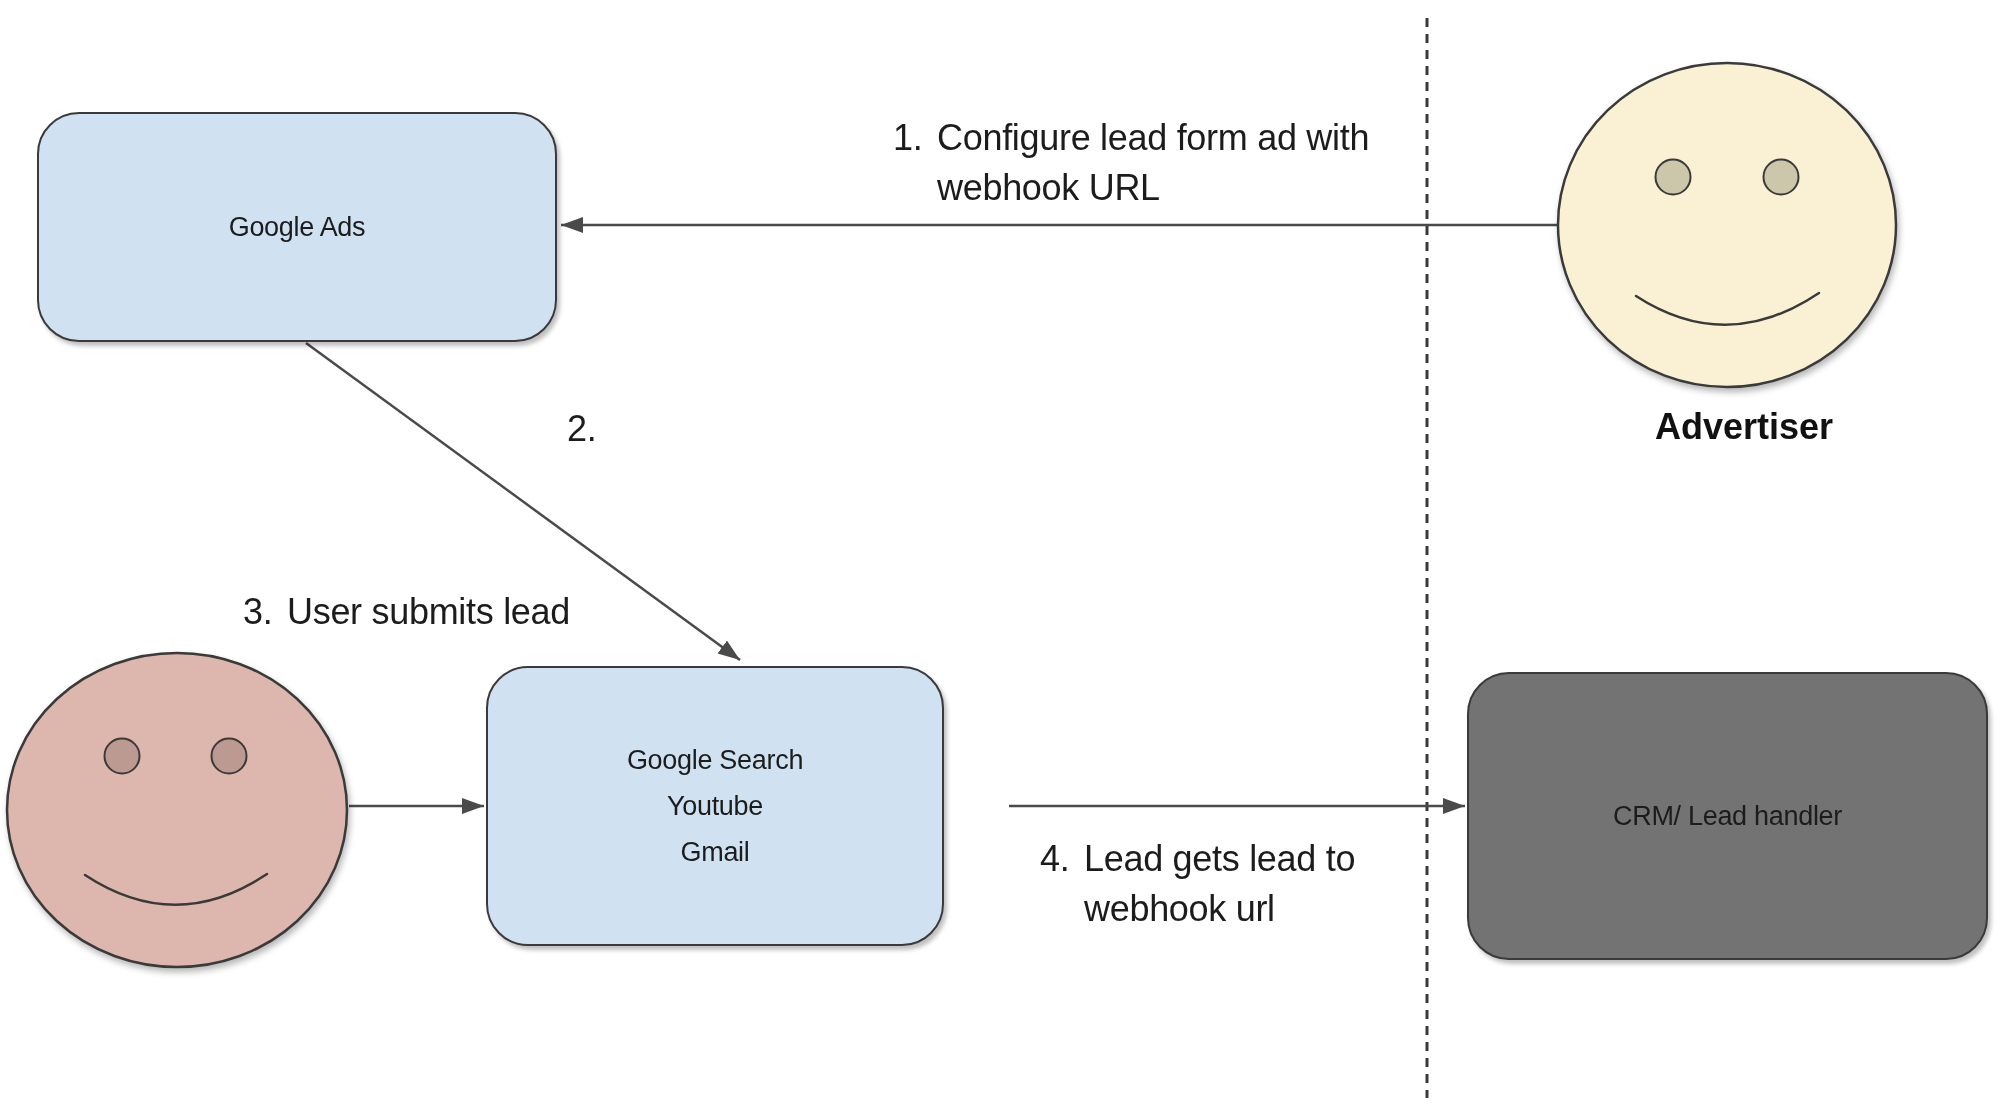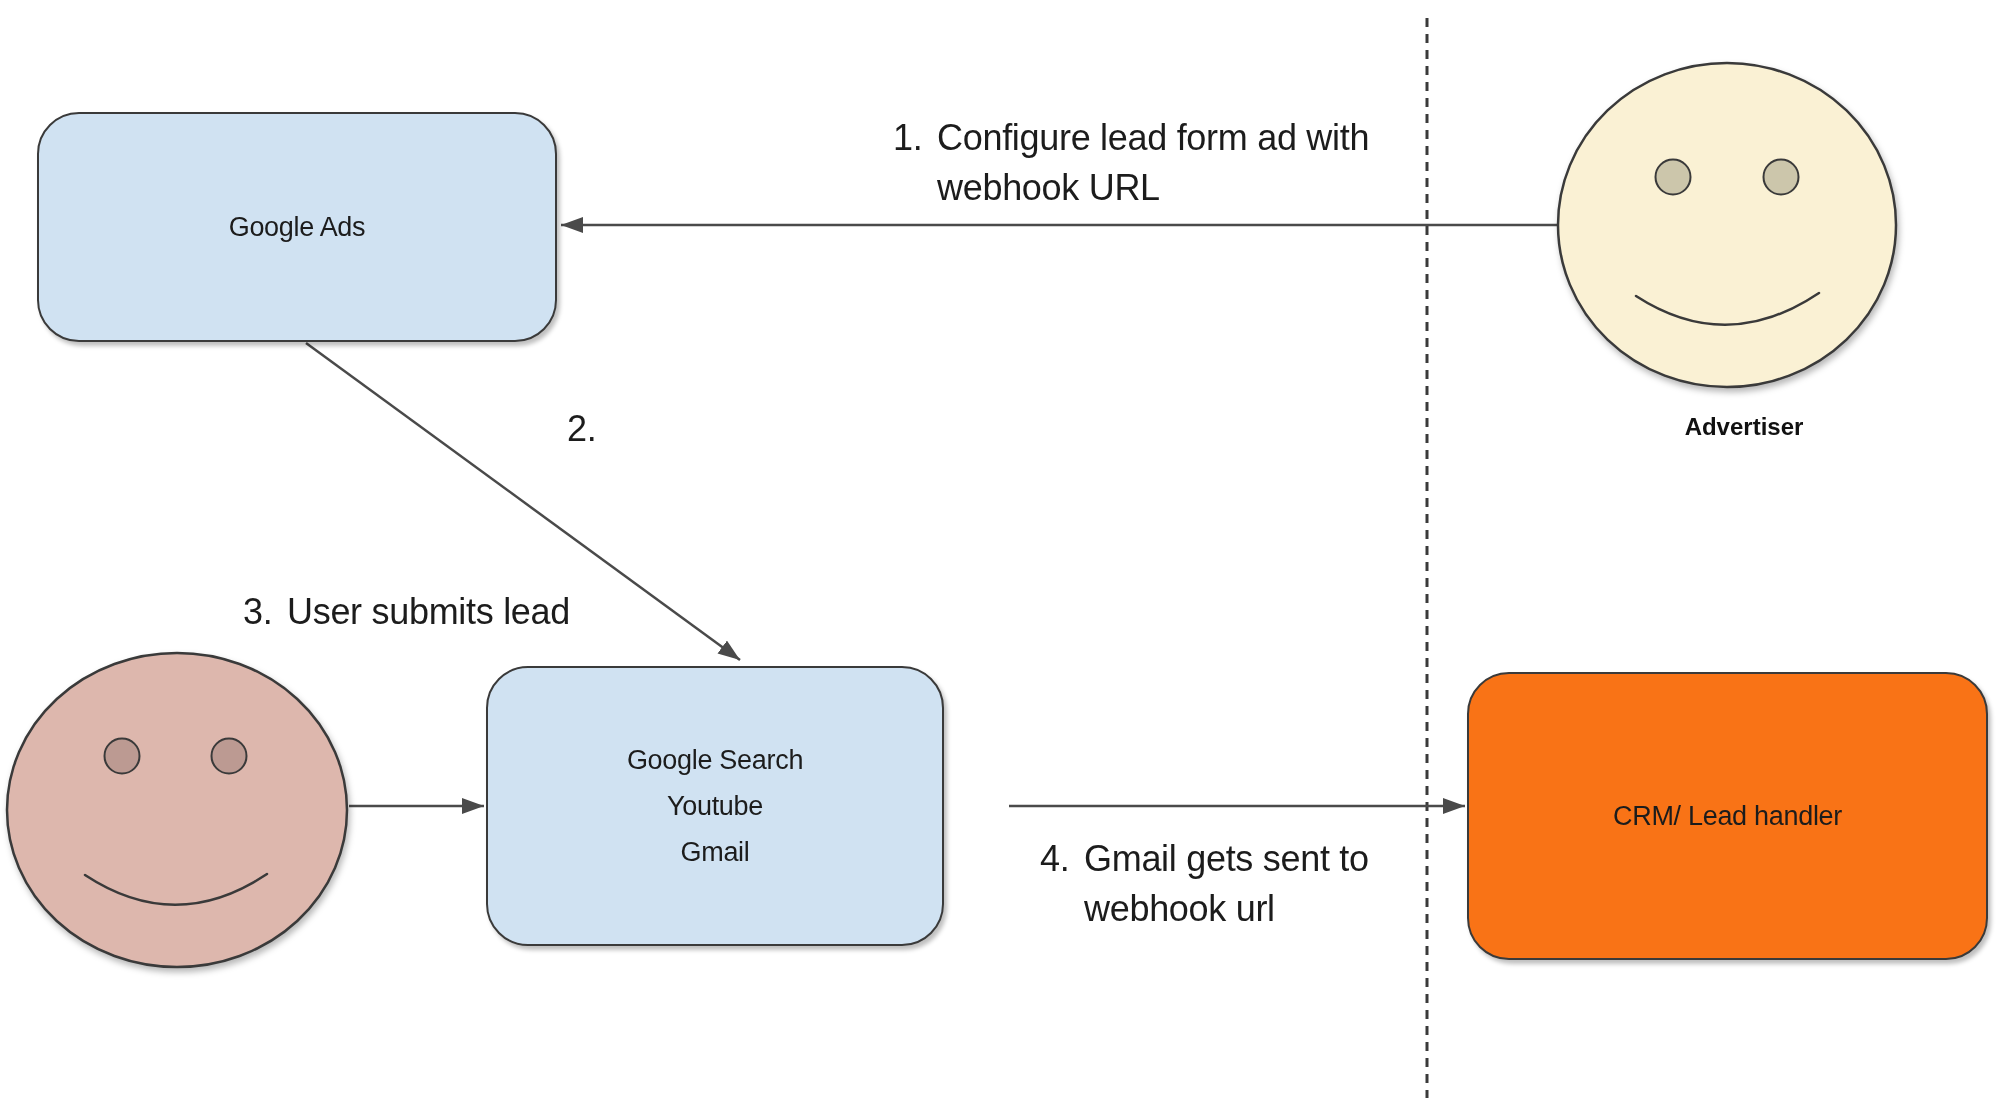--- a/index.html
+++ b/index.html
@@ -27,38 +27,38 @@
     flex-direction:column;
     align-items:center;
     justify-content:center;
     text-align:center;
     font-size:27px;
     line-height:46px;
     letter-spacing:-0.3px;
     box-shadow:3px 4px 4px rgba(0,0,0,0.25);
   }
   .node-blue{background:#d0e2f2;}
-  .node-yellow{background:#f97316;}
+  .node-yellow{background:#737373;}
   .step{
     position:absolute;
     display:flex;
     font-size:36px;
     line-height:50px;
     letter-spacing:-0.3px;
     white-space:nowrap;
   }
   .step .num{
     width:44px;
     flex:none;
   }
   .actor-label{
     position:absolute;
     width:340px;
     text-align:center;
-    font-size:24px;
+    font-size:36px;
     line-height:46px;
     font-weight:bold;
     color:#111111;
   }
   .face{
     filter:drop-shadow(2px 4px 3px rgba(0,0,0,0.28));
   }
 </style>
 </head>
 <body>
@@ -126,21 +126,21 @@
   <div class="step" style="left:243px; top:587px;">
     <span class="num">3.</span>
     <div class="lines">
       <div>User submits lead</div>
     </div>
   </div>
 
   <div class="step" style="left:1040px; top:834px;">
     <span class="num">4.</span>
     <div class="lines">
-      <div>Gmail gets sent to</div>
+      <div>Lead gets lead to</div>
       <div>webhook url</div>
     </div>
   </div>
 
   <div class="actor-label" style="left:1574px; top:404px;">Advertiser</div>
 
 
 </div>
 
 </body></html>

